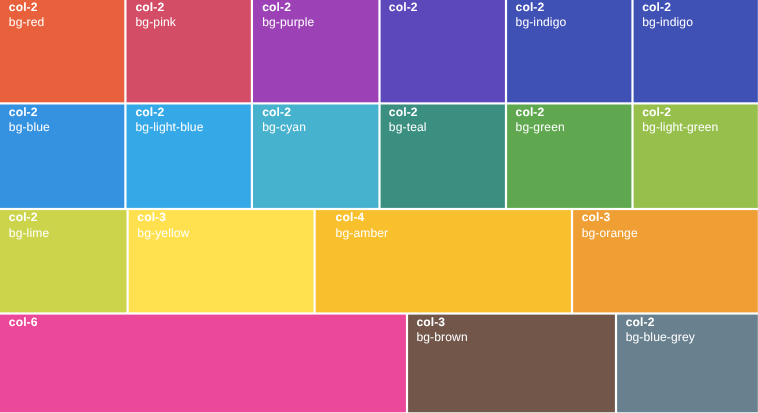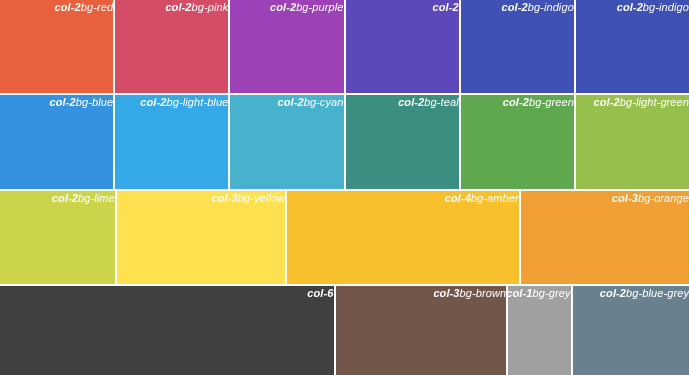--- a/index.html
+++ b/index.html
@@ -24,27 +24,25 @@
   .grid-row {
     display: flex;
     flex-direction: row;
     width: 100%;
     box-sizing: border-box;
   }
   .swatch {
     position: relative;
     box-sizing: border-box;
     display: flex;
-    flex-direction: row;
-    justify-content: flex-end;
+    flex-direction: column;
     align-items: flex-start;
     overflow: hidden;
     padding: 0 0 8px 8px;
     min-width: 0;
-    font-style: italic;
   }
   .swatch-span-label,
   .swatch-name-label {
     display: block;
     color: #ffffff;
     font-family: "Liberation Sans", sans-serif;
     font-size: 11px;
     line-height: 14px;
     letter-spacing: 0.1px;
     white-space: nowrap;
@@ -123,29 +121,25 @@
       <div class="swatch" style="background: rgb(249, 192, 46); flex: 4 1 0px; margin-right: 2px; padding-left: 18px;">
         <span class="swatch-span-label">col-4</span>
         <span class="swatch-name-label">bg-amber</span>
       </div>
       <div class="swatch" style="background: rgb(240, 159, 53); flex: 3 1 0px; margin-right: 0px;">
         <span class="swatch-span-label">col-3</span>
         <span class="swatch-name-label">bg-orange</span>
       </div>
     </div>
     <div class="grid-row" style="height: 90px; margin-bottom: 0px;">
-      <div class="swatch" style="background: #404040; flex: 6 1 0px; margin-right: 2px;">
+      <div class="swatch" style="background: #ec4899; flex: 6 1 0px; margin-right: 2px;">
         <span class="swatch-span-label">col-6</span>
       </div>
       <div class="swatch" style="background: rgb(114, 86, 74); flex: 3 1 0px; margin-right: 2px;">
         <span class="swatch-span-label">col-3</span>
         <span class="swatch-name-label">bg-brown</span>
-      </div>
-      <div class="swatch" style="background: rgb(160, 160, 160); flex: 1 1 0px; margin-right: 2px;">
-        <span class="swatch-span-label">col-1</span>
-        <span class="swatch-name-label">bg-grey</span>
       </div>
       <div class="swatch" style="background: rgb(105, 128, 143); flex: 2 1 0px; margin-right: 0px;">
         <span class="swatch-span-label">col-2</span>
         <span class="swatch-name-label">bg-blue-grey</span>
       </div>
     </div>
   </div>
 
 </body></html>

